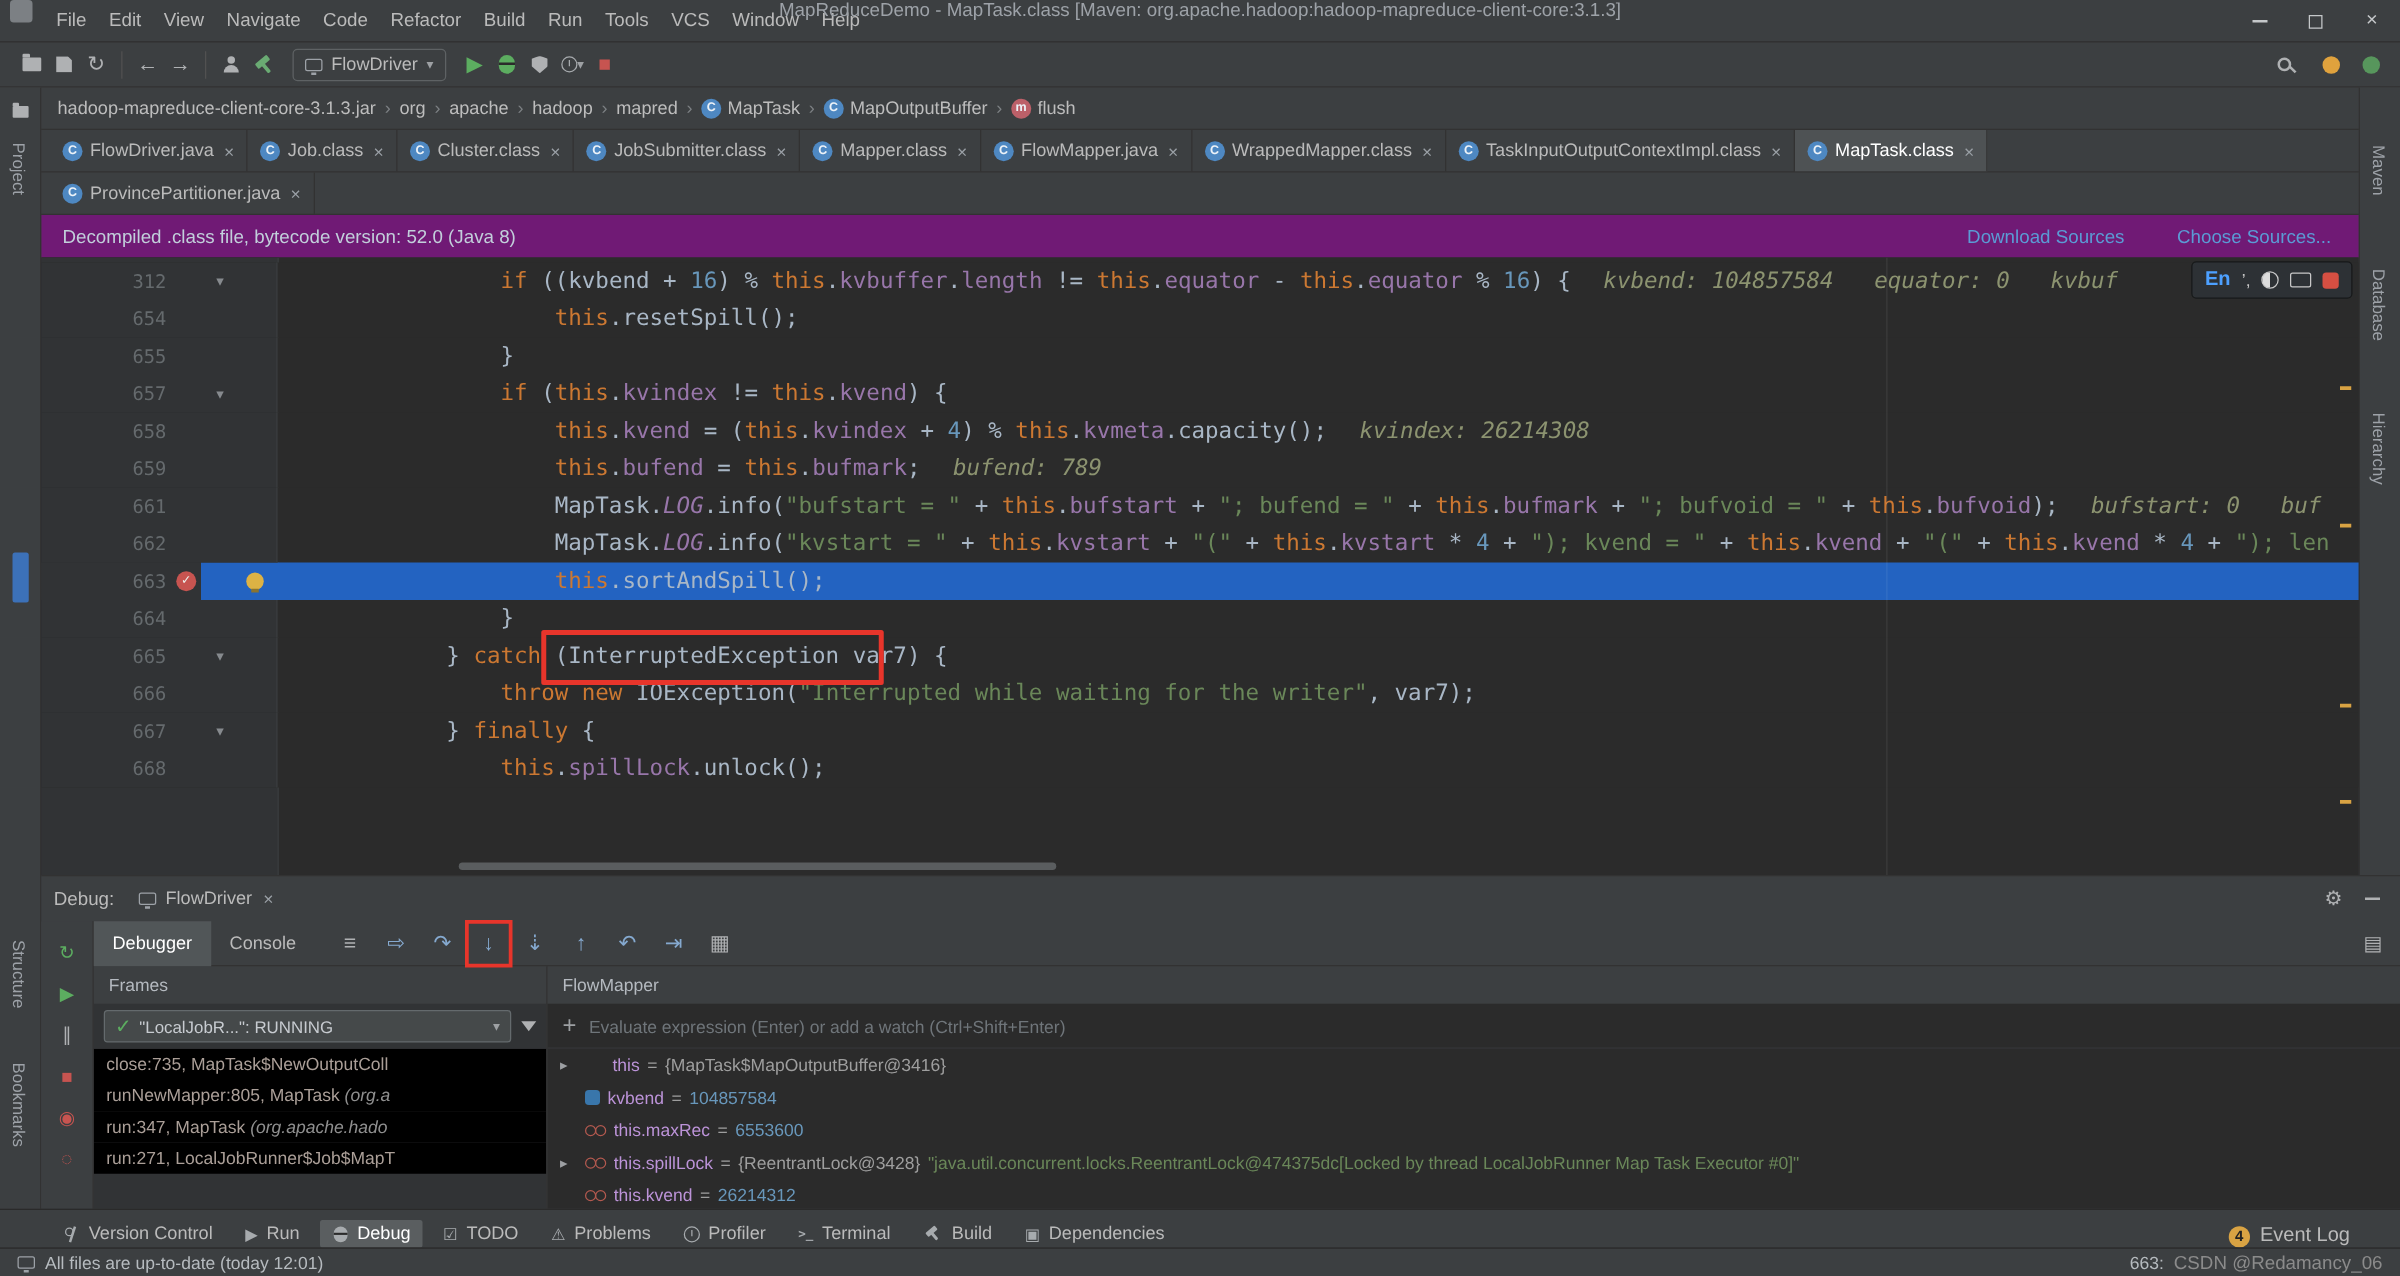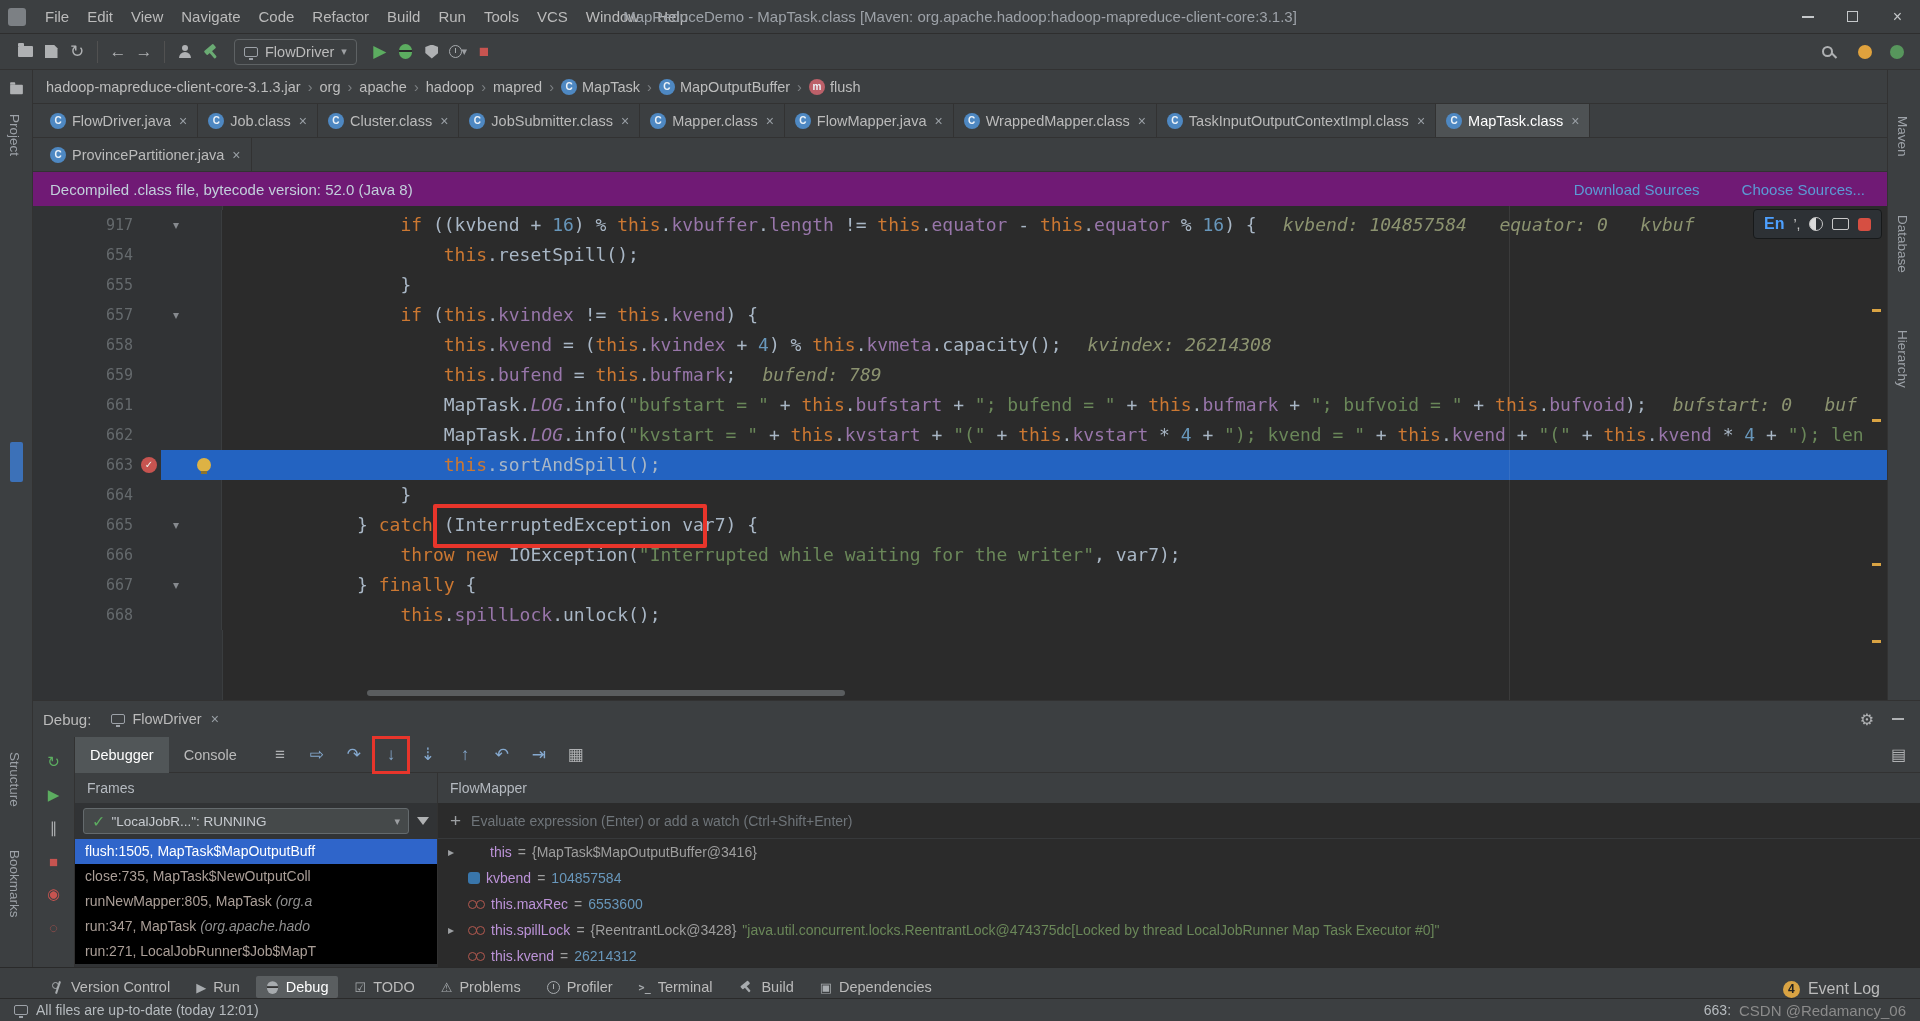--- a/index.html
+++ b/index.html
@@ -2,21 +2,21 @@
 <html><head>
 <meta charset="utf-8">
 <style>
   html,body{margin:0;padding:0;background:#1e1e1e;}
   *{box-sizing:border-box;}
   #page{position:relative;width:1920px;height:1021px;overflow:hidden;background:#2b2b2b;
         font-family:"Liberation Sans",sans-serif;color:#bbbbbb;}
 
   
   #titlebar{position:absolute;left:0;top:0;width:1920px;height:34px;background:#3c3f41;
-            display:flex;align-items:center;border-bottom:1px solid #2e2e2e;}
+            display:flex;align-items:flex-start;border-bottom:1px solid #2e2e2e;}
   .winlogo{width:18px;height:18px;margin:0 10px 0 8px;border-radius:3px;background:#7c8084;flex:none;}
   #menus{display:flex;}
   .menu-item{padding:0 9px;font-size:15px;color:#bbbbbb;line-height:34px;cursor:default;}
   #win-title{position:absolute;left:0;right:0;text-align:center;font-size:15px;color:#9da2a8;pointer-events:none;}
   #winbtns{margin-left:auto;display:flex;height:34px;}
   .wbtn{width:45px;height:34px;display:flex;align-items:center;justify-content:center;color:#c5c8ca;font-size:16px;}
   .wb-min i{display:block;width:12px;height:2px;background:#c5c8ca;}
   .wb-max i{display:block;width:11px;height:11px;border:1.5px solid #c5c8ca;}
 
   
@@ -373,21 +373,21 @@
     <div id="banner-links">
         <span class="blink">Download Sources</span>
         <span class="blink">Choose Sources...</span>
       </div>
   </div>
 
   <div id="editor">
     <div id="code-lines">
         <div class="line">
           <div class="numcell">
-            <span class="lnum">917</span>
+            <span class="lnum">312</span>
             <span class="fold">▾</span>
           </div>
           <pre class="codecell"><span class="tk-p">                </span><span class="tk-k">if</span><span class="tk-p"> ((</span><span class="tk-p">kvbend</span><span class="tk-p"> + </span><span class="tk-n">16</span><span class="tk-p">) % </span><span class="tk-k">this</span><span class="tk-p">.</span><span class="tk-f">kvbuffer</span><span class="tk-p">.</span><span class="tk-f">length</span><span class="tk-p"> != </span><span class="tk-k">this</span><span class="tk-p">.</span><span class="tk-f">equator</span><span class="tk-p"> - </span><span class="tk-k">this</span><span class="tk-p">.</span><span class="tk-f">equator</span><span class="tk-p"> % </span><span class="tk-n">16</span><span class="tk-p">) {</span><span class="hint">kvbend: 104857584   equator: 0   kvbuf</span></pre>
         </div>
         <div class="line">
           <div class="numcell">
             <span class="lnum">654</span>
           </div>
           <pre class="codecell"><span class="tk-p">                    </span><span class="tk-k">this</span><span class="tk-p">.resetSpill();</span></pre>
         </div>
@@ -547,21 +547,20 @@
             <div class="panel-label">Frames</div>
             <div id="thread-row">
               <div class="combo">
                 <span class="grn">✓</span>
                 <span class="ctext">"LocalJobR...": RUNNING</span>
                 <span class="caret">▾</span>
               </div>
               <span class="i-funnel"></span>
             </div>
             <div id="frames-list">
-                <div class="frow fsel"><span>flush:1505, MapTask$MapOutputBuff</span></div>
                 <div class="frow flib"><span>close:735, MapTask$NewOutputColl</span></div>
                 <div class="frow flib"><span>runNewMapper:805, MapTask </span><span class="fsfx">(org.a</span></div>
                 <div class="frow flib"><span>run:347, MapTask </span><span class="fsfx">(org.apache.hado</span></div>
                 <div class="frow flib"><span>run:271, LocalJobRunner$Job$MapT</span></div>
               </div>
           </div>
           <div id="vars-panel">
             <div class="panel-label">FlowMapper</div>
             <div id="eval-row">
               <span class="plus">+</span>

